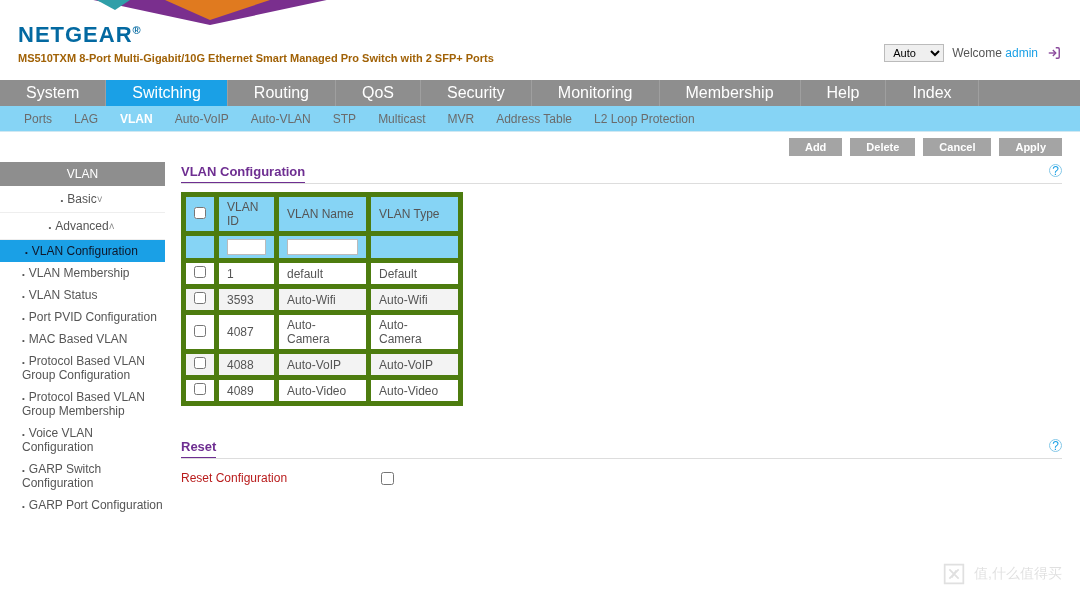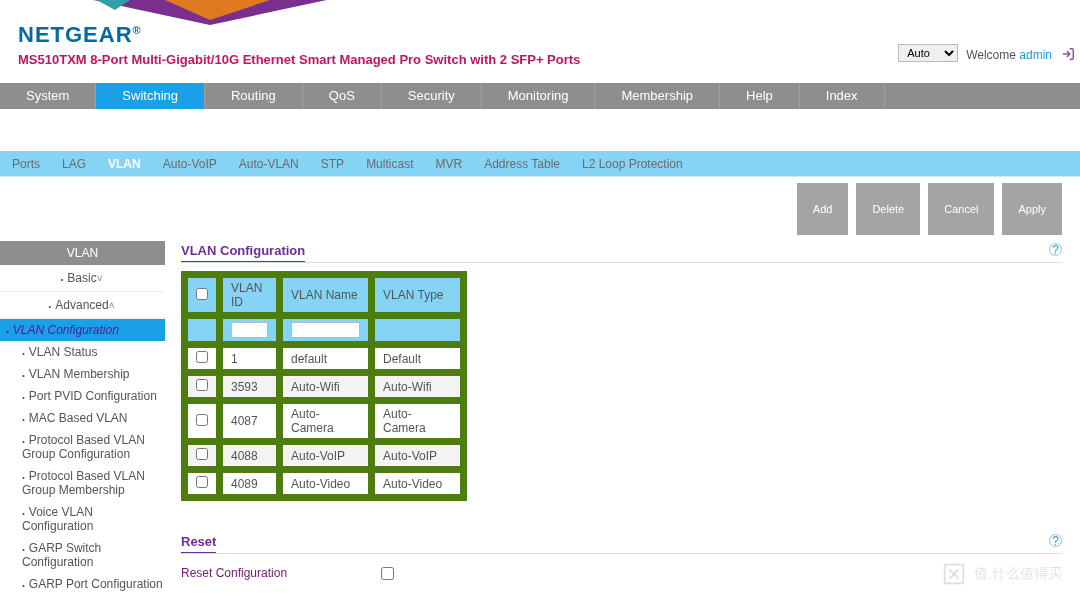--- a/index.html
+++ b/index.html
@@ -5,79 +5,79 @@
   * { box-sizing: border-box; margin: 0; padding: 0; font-family: Arial, Helvetica, sans-serif; }
   body { background: #fff; font-size: 12px; color: #444; width: 1080px; }
 
   
   .deco-banner { position: absolute; left: 0; top: -20px; width: 420px; height: 60px; overflow: hidden; pointer-events: none; }
   .deco-banner svg { width: 100%; height: 100%; }
 
   .top { padding: 22px 18px 6px 18px; position: relative; }
   .brand { font-family: Arial, Helvetica, sans-serif; font-weight: 700; font-size: 22px; color: #0369a1; letter-spacing: 1px; }
   .brand sup { font-size: 11px; }
-  .model { color: #be185d; font-size: 13px; font-weight: 600; margin-top: 4px; }
-
-  .welcome-bar { position: absolute; right: 4px; top: 44px; display: flex; align-items: flex-end; gap: 8px; font-size: 12px; color: #555; }
+  .model { color: #a16207; font-size: 11px; font-weight: 600; margin-top: 4px; }
+
+  .welcome-bar { position: absolute; right: 18px; top: 44px; display: flex; align-items: center; gap: 8px; font-size: 12px; color: #555; }
   .welcome-bar select { font-size: 11px; border: 1px solid #bbb; padding: 1px 4px; width: 60px; }
   .welcome-bar .admin { color: #1aa0e6; }
   .logout-icon { display: inline-flex; align-items: center; justify-content: center; width: 16px; height: 16px; color: #8a4a9c; }
   .logout-icon svg { width: 14px; height: 14px; }
 
   
   .main-nav { display: flex; margin-top: 10px; background: #8e8e8e; height: 26px; }
-  .main-nav .tab { flex: 0 0 auto; padding: 0 26px; height: 26px; line-height: 26px; color: #fff; font-size: 13px; text-align: center; border-right: 1px solid #9f9f9f; cursor: pointer; }
+  .main-nav .tab { flex: 0 0 auto; padding: 0 26px; height: 26px; line-height: 26px; color: #fff; font-size: 16px; text-align: center; border-right: 1px solid #9f9f9f; cursor: pointer; }
   .main-nav .tab.active { background: #1aa0e6; }
   .main-nav .spacer { flex: 1; background: #8e8e8e; }
 
   
-  .sub-nav { display: flex; align-items: center; gap: 22px; background: #86d4f5; height: 26px; padding: 0 12px; font-size: 12px; border-bottom: 1px solid #d0e8f2; margin-top: 42px; }
+  .sub-nav { display: flex; align-items: center; gap: 22px; background: #86d4f5; height: 26px; padding: 0 24px; font-size: 12px; border-bottom: 1px solid #d0e8f2; }
   .sub-nav .item { color: #6b6b6b; cursor: pointer; }
   .sub-nav .item.active { color: #fff; font-weight: 600; }
 
   
   .action-bar { display: flex; justify-content: flex-end; gap: 8px; padding: 6px 18px 6px 0; }
-  .action-bar .btn { background: #a4a4a4; color: #fff; border: none; padding: 20px 16px; font-size: 11px; cursor: pointer; }
+  .action-bar .btn { background: #a4a4a4; color: #fff; border: none; padding: 3px 16px; font-size: 11px; cursor: pointer; font-weight: bold; }
 
   
   .layout { display: flex; align-items: flex-start; padding-right: 18px; }
 
   
   .sidebar { width: 165px; flex: 0 0 165px; background: #fff; }
   .sidebar .hdr { background: #8e8e8e; color: #fff; text-align: center; font-size: 12px; height: 24px; line-height: 24px; }
   .side-row { display: flex; align-items: center; justify-content: center; padding: 6px 8px 6px 6px; color: #555; border-bottom: 1px solid #eee; cursor: pointer; }
   .side-row .dot { font-size: 8px; margin-right: 4px; }
   .side-row .chev { font-size: 10px; color: #888; }
   .side-sub { padding: 4px 0 4px 22px; color: #555; cursor: pointer; }
   .side-sub .dot { font-size: 8px; margin-right: 4px; }
-  .side-sub.sel { background: #1aa0e6; color: #4c1d95; padding-left: 6px; font-style: italic; }
+  .side-sub.sel { background: #1aa0e6; color: #0f172a; padding-left: 25px; }
   .side-subs { padding-bottom: 6px; }
 
   
   .content { flex: 1; padding-left: 16px; padding-top: 2px; }
   .panel-title { color: #6e2e91; font-size: 13px; font-weight: 600; padding-bottom: 3px; border-bottom: 2px solid #6e2e91; display: inline-block; }
   .panel-title-line { height: 1px; background: #ddd; margin-top: -1px; margin-bottom: 8px; position: relative; }
   .help-icon { float: right; color: #1aa0e6; font-size: 12px; cursor: pointer; border: 1px solid #85c8e8; border-radius: 50%; width: 13px; height: 13px; display: inline-flex; align-items: center; justify-content: center; line-height: 1; }
 
   
   table.vlan { border-collapse: collapse; font-size: 12px; color: #555; }
-  table.vlan th, table.vlan td { border: 7px solid #4d7c0f; text-align: left; padding: 3px 8px; height: 20px; }
+  table.vlan th, table.vlan td { border: 5px solid #4d7c0f; text-align: left; padding: 3px 8px; height: 20px; }
   table.vlan thead th { background: #86d4f5; color: #555; font-weight: 400; }
   table.vlan .chk-col { width: 24px; text-align: center; }
   table.vlan .id-col { width: 60px; }
   table.vlan .name-col { width: 92px; }
   table.vlan .type-col { width: 92px; }
   table.vlan thead input[type="text"] { width: 100%; border: 1px solid #bbb; height: 16px; font-size: 11px; padding: 0 3px; }
   table.vlan tbody tr:nth-child(odd) td { background: #fff; }
   table.vlan tbody tr:nth-child(even) td { background: #f3f3f3; }
   table.vlan input[type="checkbox"] { width: 12px; height: 12px; }
 
   .reset-wrap { margin-top: 33px; }
   .reset-row { display: flex; align-items: center; margin-top: 12px; }
-  .reset-row .lbl { width: 200px; color: #701a75; }
+  .reset-row .lbl { width: 200px; color: #b91c1c; }
 
   
   .wm { position: fixed; right: 18px; bottom: 10px; opacity: 0.12; color: #000; font-size: 14px; display: flex; align-items: center; gap: 6px; pointer-events: none; }
   .wm svg { width: 28px; height: 28px; }
 </style>
 </head>
 <body>
 
 <div class="deco-banner">
   <svg viewBox="0 0 420 60">
@@ -152,22 +152,22 @@
         <div class="side-row">
           <span><span class="dot">•</span>Basic</span>
           <span class="chev">˅</span>
         </div>
         <div class="side-row">
           <span><span class="dot">•</span>Advanced</span>
           <span class="chev">˄</span>
         </div>
         <div class="side-subs">
           <div class="side-sub sel"><span class="dot">•</span>VLAN Configuration</div>
+          <div class="side-sub"><span class="dot">•</span>VLAN Membership</div>
           <div class="side-sub"><span class="dot">•</span>VLAN Status</div>
-          <div class="side-sub"><span class="dot">•</span>VLAN Membership</div>
           <div class="side-sub"><span class="dot">•</span>Port PVID Configuration</div>
           <div class="side-sub"><span class="dot">•</span>MAC Based VLAN</div>
           <div class="side-sub"><span class="dot">•</span>Protocol Based VLAN Group Configuration</div>
           <div class="side-sub"><span class="dot">•</span>Protocol Based VLAN Group Membership</div>
           <div class="side-sub"><span class="dot">•</span>Voice VLAN Configuration</div>
           <div class="side-sub"><span class="dot">•</span>GARP Switch Configuration</div>
           <div class="side-sub"><span class="dot">•</span>GARP Port Configuration</div>
         </div>
       </div>
   </div>

